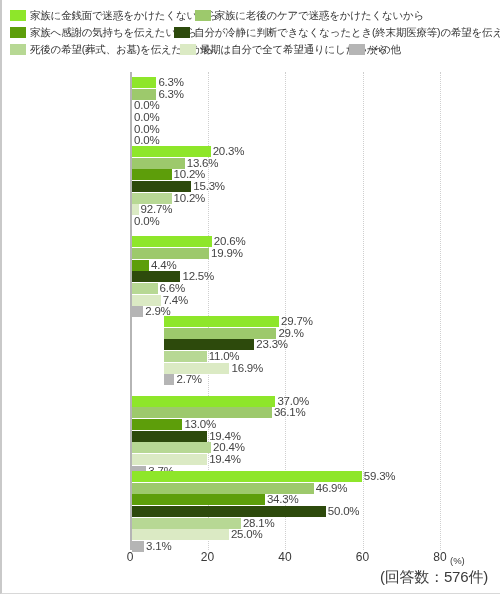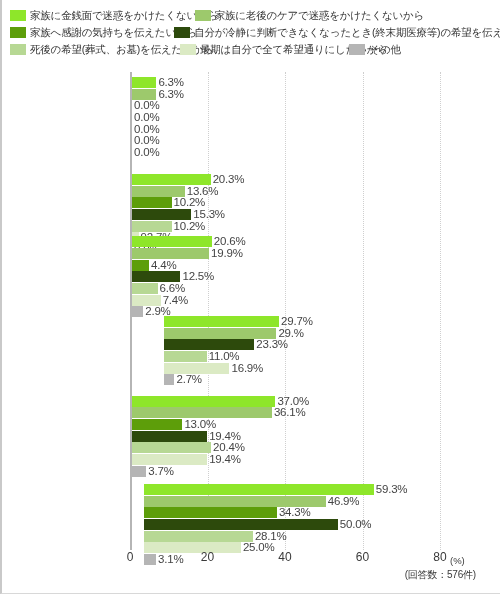--- a/index.html
+++ b/index.html
@@ -128,23 +128,23 @@
     transform: translateX(-50%);
   }
   #xunit {
     position: absolute;
     font-size: 9.5px;
     color: #3a3a3a;
     top: 5px;
   }
   #footer-note {
     position: absolute;
-    right: 24px;
+    right: 12px;
     top: 568px;
-    font-size: 10px;
+    font-size: 15px;
     color: #3a3a3a;
     letter-spacing: -0.2px;
   }
 </style>
 </head>
 <body>
 
 <div id="page">
 
   <div id="legend">
@@ -161,21 +161,21 @@
       <div class="gridline" style="left: 310px;"></div>
       <div class="group" style="top: 5px;">
         <div class="bar-row"><span class="bar" style="background: rgb(142, 230, 42); width: 24.4125px;"></span><span class="bar-label">6.3%</span></div>
         <div class="bar-row"><span class="bar" style="background: rgb(157, 201, 108); width: 24.4125px;"></span><span class="bar-label">6.3%</span></div>
         <div class="bar-row"><span class="bar" style="background: rgb(93, 158, 10); width: 0px;"></span><span class="bar-label">0.0%</span></div>
         <div class="bar-row"><span class="bar" style="background: rgb(45, 74, 12); width: 0px;"></span><span class="bar-label">0.0%</span></div>
         <div class="bar-row"><span class="bar" style="background: rgb(183, 216, 148); width: 0px;"></span><span class="bar-label">0.0%</span></div>
         <div class="bar-row"><span class="bar" style="background: rgb(219, 234, 196); width: 0px;"></span><span class="bar-label">0.0%</span></div>
         <div class="bar-row"><span class="bar" style="background: rgb(181, 181, 181); width: 0px;"></span><span class="bar-label">0.0%</span></div>
       </div>
-      <div class="group" style="top: 102px;">
+      <div class="group" style="top: 74px;">
         <div class="bar-row"><span class="bar" style="background: rgb(142, 230, 42); width: 78.6625px;"></span><span class="bar-label">20.3%</span></div>
         <div class="bar-row"><span class="bar" style="background: rgb(157, 201, 108); width: 52.7px;"></span><span class="bar-label">13.6%</span></div>
         <div class="bar-row"><span class="bar" style="background: rgb(93, 158, 10); width: 39.525px;"></span><span class="bar-label">10.2%</span></div>
         <div class="bar-row"><span class="bar" style="background: rgb(45, 74, 12); width: 59.2875px;"></span><span class="bar-label">15.3%</span></div>
         <div class="bar-row"><span class="bar" style="background: rgb(183, 216, 148); width: 39.525px;"></span><span class="bar-label">10.2%</span></div>
         <div class="bar-row"><span class="bar" style="background: rgb(219, 234, 196); width: 6.5875px;"></span><span class="bar-label">92.7%</span></div>
         <div class="bar-row"><span class="bar" style="background: rgb(181, 181, 181); width: 0px;"></span><span class="bar-label">0.0%</span></div>
       </div>
       <div class="group" style="top: 164.333px;">
         <div class="bar-row"><span class="bar" style="background: rgb(142, 230, 42); width: 79.825px;"></span><span class="bar-label">20.6%</span></div>
@@ -196,21 +196,21 @@
       </div>
       <div class="group" style="top: 323.667px;">
         <div class="bar-row"><span class="bar" style="background: rgb(142, 230, 42); width: 143.375px;"></span><span class="bar-label">37.0%</span></div>
         <div class="bar-row"><span class="bar" style="background: rgb(157, 201, 108); width: 139.887px;"></span><span class="bar-label">36.1%</span></div>
         <div class="bar-row"><span class="bar" style="background: rgb(93, 158, 10); width: 50.375px;"></span><span class="bar-label">13.0%</span></div>
         <div class="bar-row"><span class="bar" style="background: rgb(45, 74, 12); width: 75.175px;"></span><span class="bar-label">19.4%</span></div>
         <div class="bar-row"><span class="bar" style="background: rgb(183, 216, 148); width: 79.05px;"></span><span class="bar-label">20.4%</span></div>
         <div class="bar-row"><span class="bar" style="background: rgb(219, 234, 196); width: 75.175px;"></span><span class="bar-label">19.4%</span></div>
         <div class="bar-row"><span class="bar" style="background: rgb(181, 181, 181); width: 14.3375px;"></span><span class="bar-label">3.7%</span></div>
       </div>
-      <div class="group" style="top: 412px; padding-left: 12px;">
+      <div class="group" style="top: 399px;">
         <div class="bar-row"><span class="bar" style="background: rgb(142, 230, 42); width: 229.787px;"></span><span class="bar-label">59.3%</span></div>
         <div class="bar-row"><span class="bar" style="background: rgb(157, 201, 108); width: 181.737px;"></span><span class="bar-label">46.9%</span></div>
         <div class="bar-row"><span class="bar" style="background: rgb(93, 158, 10); width: 132.912px;"></span><span class="bar-label">34.3%</span></div>
         <div class="bar-row"><span class="bar" style="background: rgb(45, 74, 12); width: 193.75px;"></span><span class="bar-label">50.0%</span></div>
         <div class="bar-row"><span class="bar" style="background: rgb(183, 216, 148); width: 108.888px;"></span><span class="bar-label">28.1%</span></div>
         <div class="bar-row"><span class="bar" style="background: rgb(219, 234, 196); width: 96.875px;"></span><span class="bar-label">25.0%</span></div>
         <div class="bar-row"><span class="bar" style="background: rgb(181, 181, 181); width: 12.0125px;"></span><span class="bar-label">3.1%</span></div>
       </div>
     </div>
 

